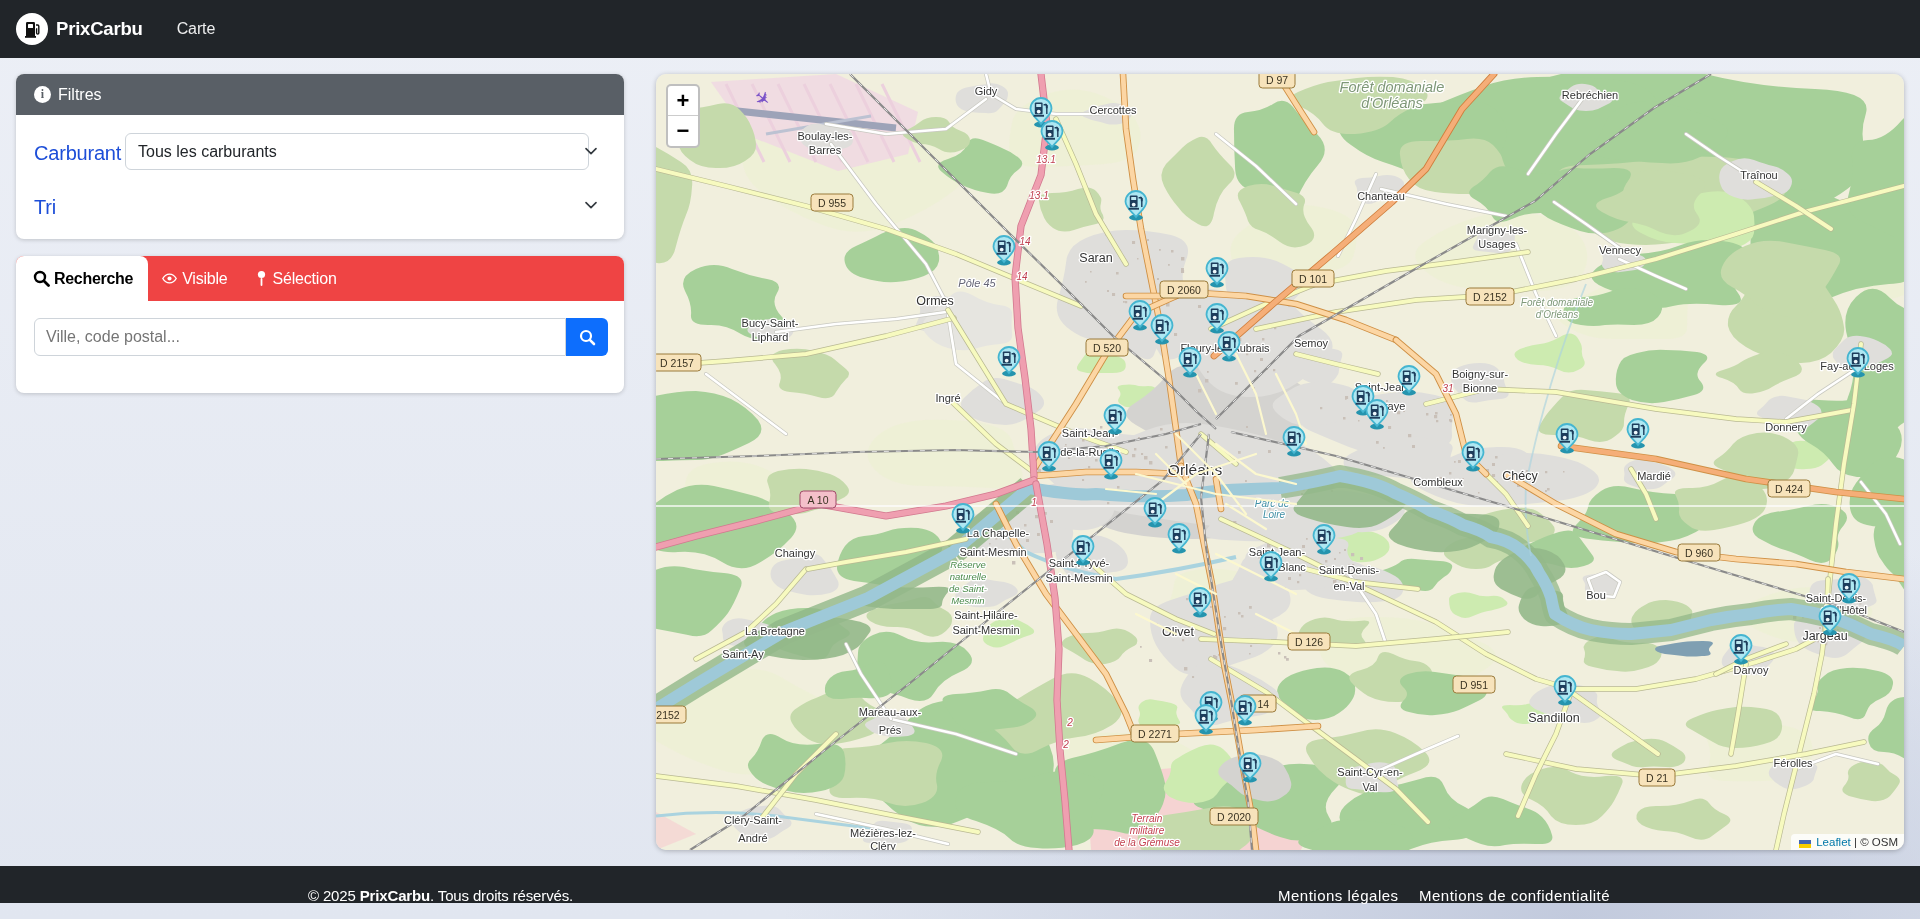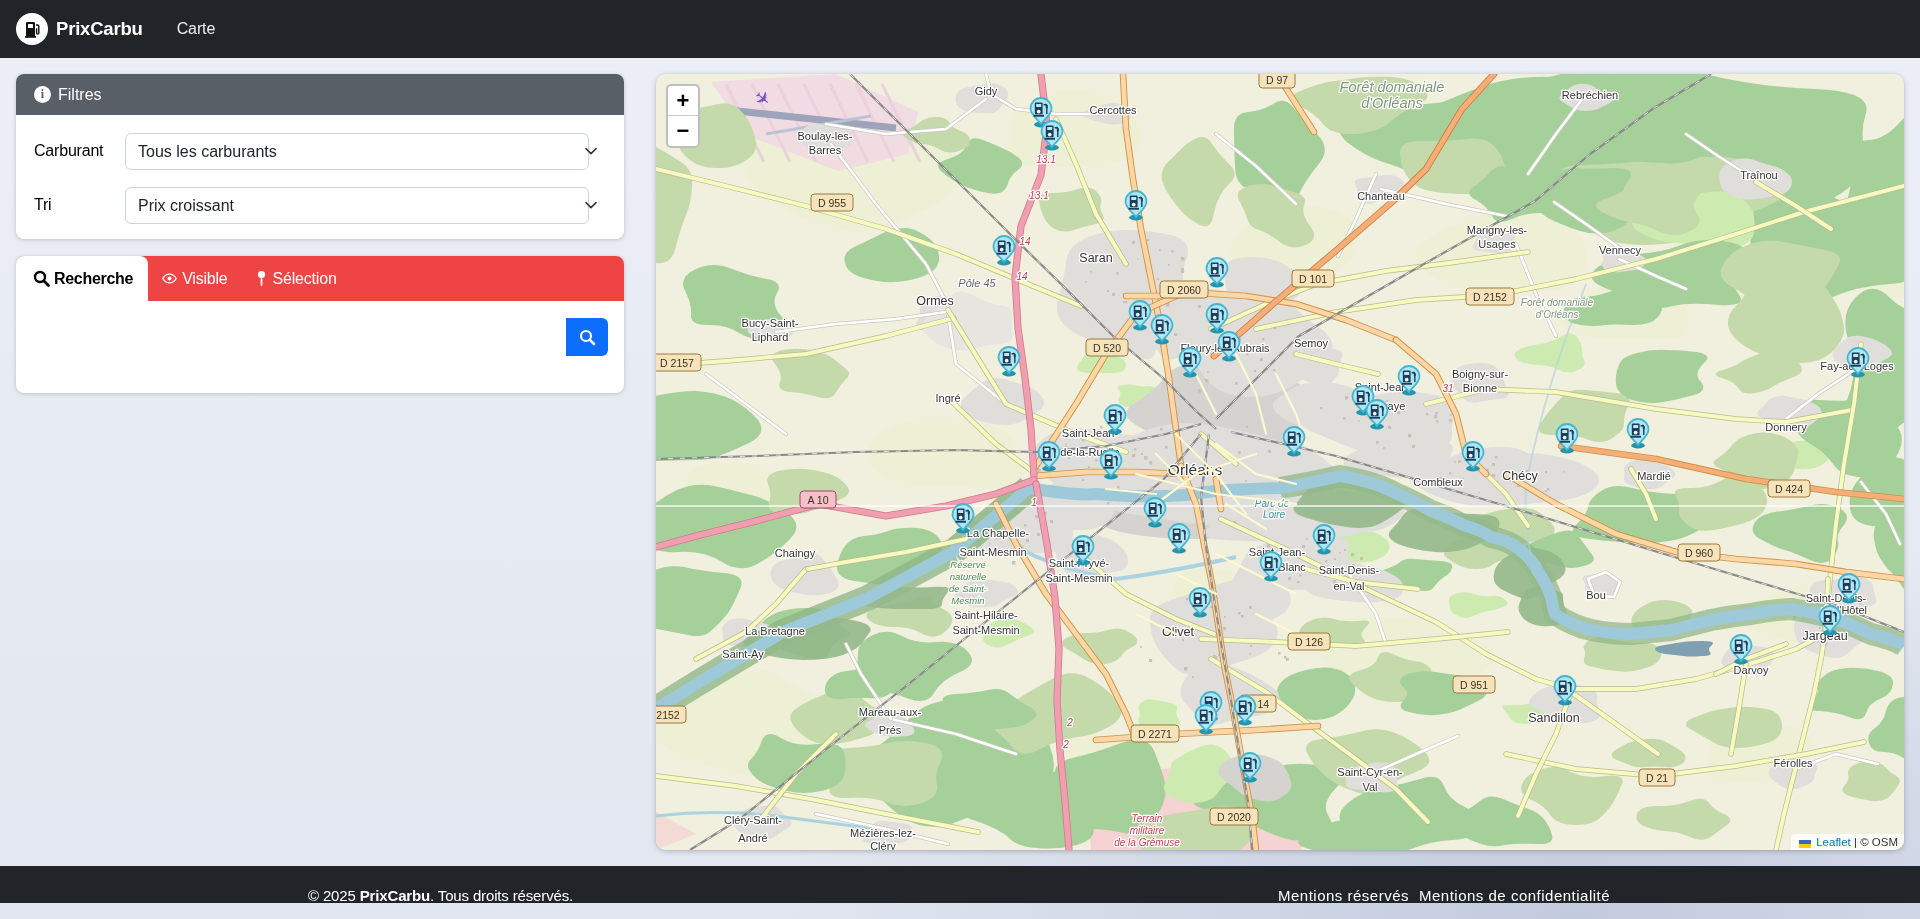--- a/index.html
+++ b/index.html
@@ -6,21 +6,21 @@
 html,body{width:1920px;height:919px;overflow:hidden;font-family:"Liberation Sans",sans-serif}
 body{background:radial-gradient(1100px 560px at 82% 100%,#c2cadd 0%,rgba(194,202,220,0) 72%),linear-gradient(#ecEFf6,#e1e6f0);position:relative}
 .navbar{position:absolute;left:0;top:0;width:1920px;height:58px;background:#212529;display:flex;align-items:center}
 .logo{width:32px;height:32px;border-radius:50%;background:#fff;margin-left:16px;display:flex;align-items:center;justify-content:center}
 .brand{color:#fff;font-size:18.5px;font-weight:bold;margin-left:8px;letter-spacing:-0.2px}
 .navlink{color:rgba(255,255,255,.92);font-size:16px;margin-left:34px;letter-spacing:-0.1px}
 .card{position:absolute;background:#fff;border-radius:8px;box-shadow:0 1px 4px rgba(0,0,0,.18)}
 .card1{left:16px;top:74px;width:608px;height:165px}
 .chead{height:41px;background:#595f66;border-radius:8px 8px 0 0;display:flex;align-items:center;color:#fff;font-size:16px}
 .ico-i{width:17px;height:17px;border-radius:50%;background:#fff;color:#595f66;font-size:12px;font-weight:bold;display:flex;align-items:center;justify-content:center;margin:0 7px 0 18px;font-family:"Liberation Serif",serif}
-.frow{position:absolute;left:18px;font-size:16px;color:#000000;letter-spacing:-0.2px}
+.frow{position:absolute;left:18px;font-size:20px;color:#1d4ed8;letter-spacing:-0.2px}
 select.fsel{position:absolute;left:109px;width:464px;height:37px;border:1px solid #ced4da;border-radius:6px;font-size:16px;font-family:"Liberation Sans",sans-serif;color:#212529;padding:0 12px;appearance:none;background:#fff}
 .chev{position:absolute;left:568px;width:14px;height:10px;pointer-events:none}
 .card2{left:16px;top:256px;width:608px;height:137px}
 .tabs{height:45px;background:#ef4444;border-radius:8px 8px 0 0;display:flex;align-items:stretch;color:#fff;font-size:16px}
 .tab{display:flex;align-items:center;padding:0 14px;letter-spacing:-0.2px}
 .tab.active{background:#fff;color:#000;font-weight:bold;border-radius:8px 8px 0 0;padding:0 15px 0 17px;letter-spacing:-0.3px}
 .sinput{position:absolute;left:18px;top:62px;width:532px;height:38px;border:1px solid #ced4da;border-radius:6px 0 0 6px;font-size:16px;padding:0 11px;color:#495057;font-family:"Liberation Sans",sans-serif}
 .sbtn{position:absolute;left:550px;top:62px;width:42px;height:38px;background:#0d6efd;border:none;border-radius:0 6px 6px 0;display:flex;align-items:center;justify-content:center}
 .map{position:absolute;left:656px;top:74px;width:1248px;height:776px;border-radius:10px;overflow:hidden;box-shadow:0 1px 5px rgba(0,0,0,.25)}
 .zoomctl{position:absolute;left:10px;top:10px;width:34px;background:#fff;border:2px solid rgba(0,0,0,.25);border-radius:5px}
@@ -44,41 +44,41 @@
 </nav>
 
 <div class="card card1">
  <div class="chead"><span class="ico-i">i</span>Filtres</div>
  <div class="frow" style="top:68px">Carburant</div>
  <select class="fsel" style="top:59px"><option>Tous les carburants</option></select>
  <svg class="chev" style="top:73px" viewBox="0 0 16 12">
       <path fill="none" stroke="#343a40" stroke-width="2" stroke-linecap="round" stroke-linejoin="round" d="M2 2l6 6 6-6"></path>
     </svg>
  <div class="frow" style="top:122px">Tri</div>
- <select class="fsel" style="top:113px"><option>Prix croissant</option></select>
  <svg class="chev" style="top:127px" viewBox="0 0 16 12">
       <path fill="none" stroke="#343a40" stroke-width="2" stroke-linecap="round" stroke-linejoin="round" d="M2 2l6 6 6-6"></path>
     </svg>
 </div>
 
 <div class="card card2">
  <div class="tabs">
   <div class="tab active"><svg width="17" height="17" viewBox="0 0 17 17" style="margin-right:4px">
           <circle cx="7" cy="7" r="5" fill="none" stroke="#000" stroke-width="2.4"></circle>
           <line x1="11" y1="11" x2="15.5" y2="15.5" stroke="#000" stroke-width="2.8" stroke-linecap="round"></line>
         </svg>Recherche</div>
   <div class="tab"><svg width="15" height="11" viewBox="0 0 19 13" style="margin-right:5px">
           <path d="M1 6.5C3.5 2.2 6.3 1 9.5 1s6 1.2 8.5 5.5C15.5 10.8 12.7 12 9.5 12S3.5 10.8 1 6.5Z" fill="none" stroke="#fff" stroke-width="1.8"></path>
           <circle cx="9.5" cy="6.5" r="2.6" fill="#fff"></circle>
         </svg>Visible</div>
   <div class="tab"><svg width="11" height="17" viewBox="0 0 11 17" style="margin-right:6px">
           <circle cx="5.5" cy="4.5" r="3.6" fill="#fff"></circle>
           <rect x="4.6" y="8" width="1.8" height="8" rx="0.9" fill="#fff"></rect>
         </svg>Sélection</div>
  </div>
+ <input class="sinput" placeholder="Ville, code postal..." style="">
  <button class="sbtn">
       <svg width="17" height="17" viewBox="0 0 17 17">
         <circle cx="7" cy="7" r="5" fill="none" stroke="#fff" stroke-width="2.2"></circle>
         <line x1="10.8" y1="10.8" x2="15" y2="15" stroke="#fff" stroke-width="2.6" stroke-linecap="round"></line>
       </svg>
     </button>
 </div>
 
 <div class="map">
 <svg width="1248" height="776" viewBox="0 0 1248 776" xmlns="http://www.w3.org/2000/svg" font-family="Liberation Sans, sans-serif">
@@ -639,14 +639,14 @@
     </svg>
  <div class="zoomctl">
       <div class="zbtn">+</div>
       <div class="zbtn">−</div>
     </div>
  <div class="attrib"><span style="display:inline-block;width:12px;height:8.5px;background:linear-gradient(#4166b5 50%,#f7ce00 50%);margin-right:5px"></span><span style="color:#0078a8">Leaflet</span>&nbsp;|&nbsp;© OSM</div>
 </div>
 
 <footer class="footer">
  <span style="position:absolute;left:308px;top:21px;letter-spacing:-0.15px">© 2025 <b>PrixCarbu</b>. Tous droits réservés.</span>
- <span style="position:absolute;left:1278px;top:21px;letter-spacing:0.5px">Mentions réservés</span>
+ <span style="position:absolute;left:1278px;top:21px;letter-spacing:0.5px">Mentions légales</span>
  <span style="position:absolute;left:1419px;top:21px;letter-spacing:0.5px">Mentions de confidentialité</span>
 </footer>
 </body></html>

